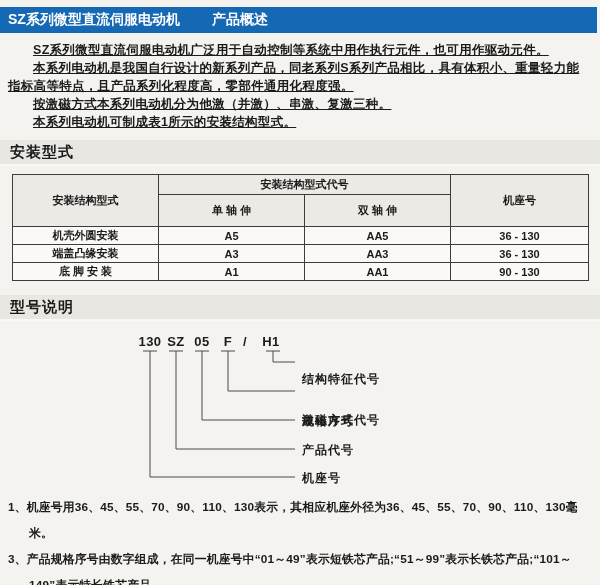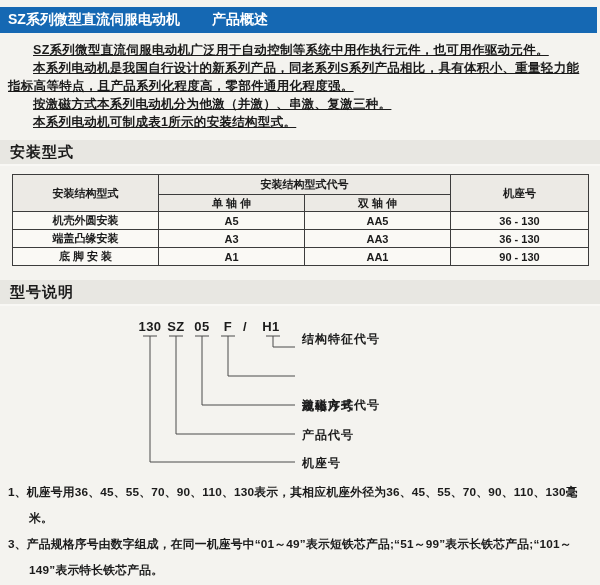--- a/index.html
+++ b/index.html
@@ -66,21 +66,21 @@
   }
   th, td {
     border: 1px solid #3c3c3c;
     text-align: center;
     vertical-align: middle;
     font-size: 11px;
     padding: 0;
   }
   th { background: #eceae5; font-weight: bold; }
   tr.h1 th { height: 20px; }
-  tr.h2 th { height: 17px; }
+  tr.h2 th { height: 32px; }
   tbody td { height: 18px; font-weight: bold; }
 
   
   .diagram {
     position: relative;
     height: 170px;
   }
   .diagram svg { position: absolute; left: 0; top: 0; }
   .mp {
     position: absolute;
@@ -88,21 +88,21 @@
     transform: translateX(-50%);
     font-size: 13px;
     letter-spacing: 0.5px;
   }
   .dlabel {
     position: absolute;
     left: 302px;
     font-size: 12px;
     letter-spacing: 1px;
   }
-  .dl0 { top: 25px; }
+  .dl0 { top: 50px; }
   .dl1 { top: 63px; margin-top: 28px; }
   .dl2 { top: 92px; }
   .dl3 { top: 121px; }
   .dl4 { top: 149px; }
 
   
   .notes {
     margin: 3px 4px 0 8px;
     font-size: 11.8px;
     line-height: 26px;

